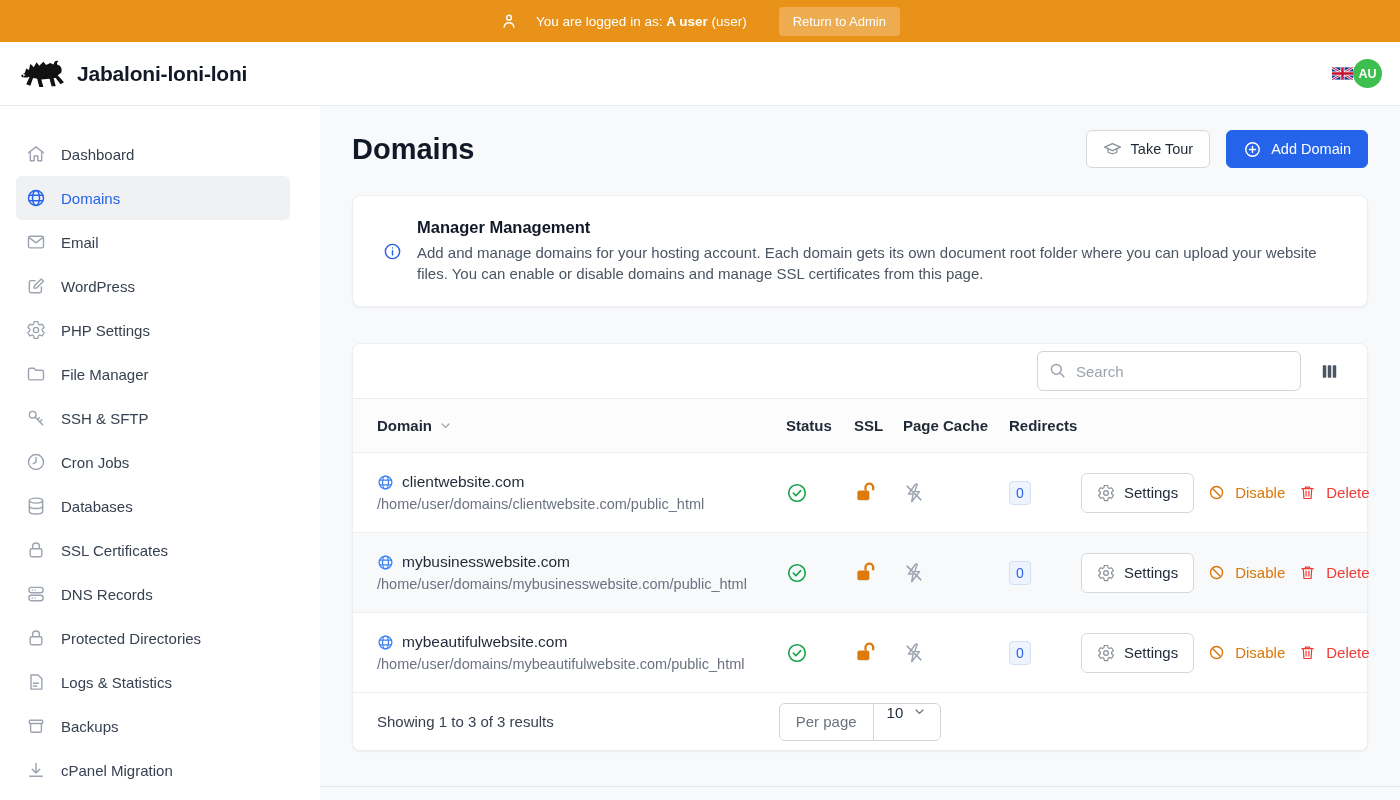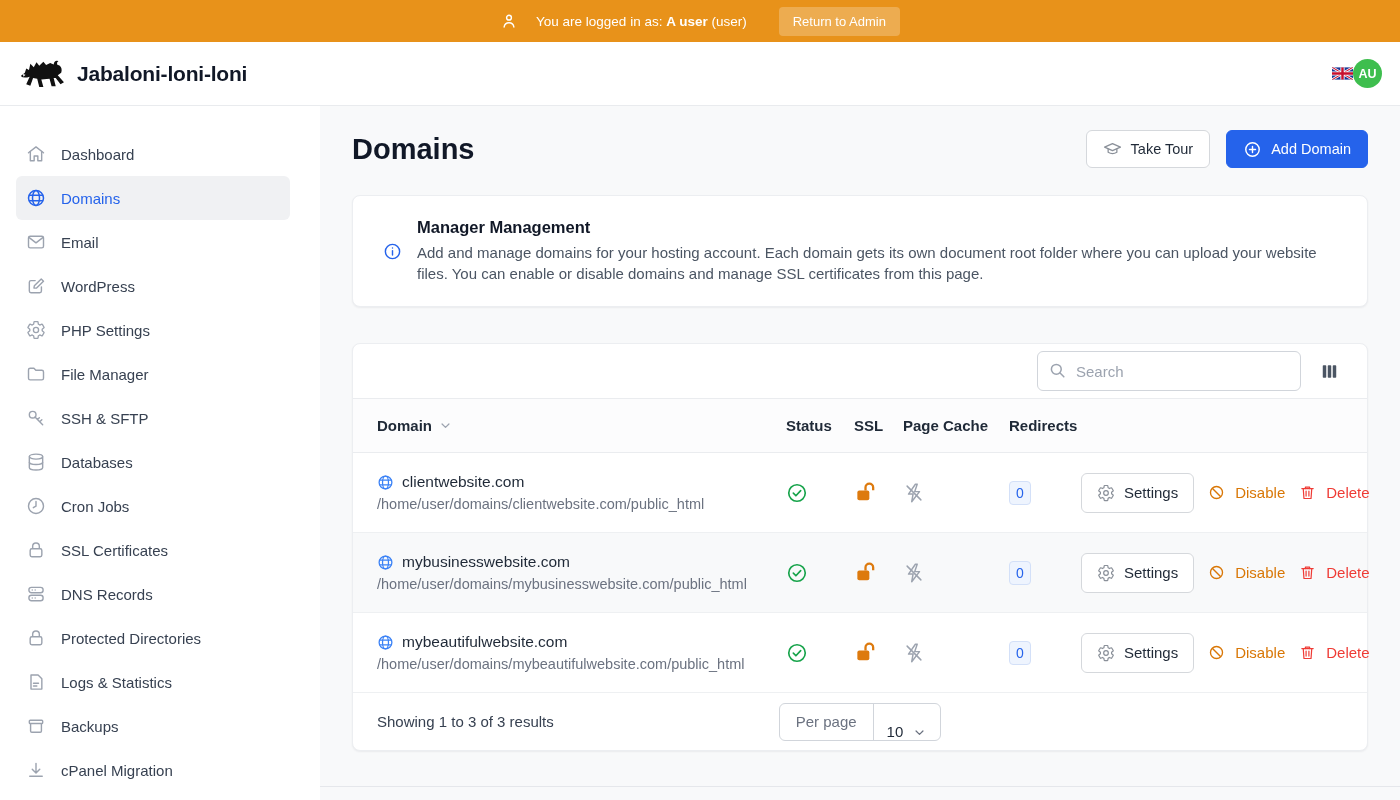--- a/index.html
+++ b/index.html
@@ -72,21 +72,21 @@
   .settings-btn { height:40px; background:#fff; border:1px solid #D5D8DC; border-radius:6px; display:flex; align-items:center; gap:9px; padding:0 15px; font-size:15px; color:#1F2937; font-family:inherit; cursor:pointer; }
   .settings-btn .ic { color:#8A9099; }
   .link-action { display:flex; align-items:center; gap:10px; background:none; border:none; font-size:15px; font-family:inherit; cursor:pointer; }
   .link-disable { color:#D97706; }
   .link-delete { color:#EF3B35; }
 
   .tfoot { height:57px; display:grid; grid-template-columns:1fr auto 1fr; align-items:center; padding:0 24px; }
   .results-text { font-size:15px; color:#374151; }
   .per-page { display:flex; align-items:stretch; height:38px; border:1px solid #D1D5DB; border-radius:6px; overflow:hidden; background:#fff; cursor:pointer; }
   .pp-label { display:flex; align-items:center; padding:0 16px; color:#6B7280; font-size:15px; border-right:1px solid #D1D5DB; }
-  .pp-value { display:flex; align-items:flex-end; gap:9px; padding:0 13px; color:#1F2937; font-size:15px; }
+  .pp-value { display:flex; align-items:flex-start; gap:9px; padding:0 13px; color:#1F2937; font-size:15px; }
   .pp-value .ic { color:#6B7280; }
 
   .bottom-divider { margin:35px -32px 0; border-top:1px solid #E5E7EB; height:1px; }
 </style>
 </head>
 <body>
 
 <svg width="0" height="0" style="position:absolute">
   <defs>
     <symbol id="i-user" viewBox="0 0 24 24">
@@ -325,29 +325,29 @@
       <span>File Manager</span>
     </div>
     <div class="side-item">
       <svg class="ic sicon" width="20" height="20">
           <use href="#i-key"></use>
         </svg>
       <span>SSH &amp; SFTP</span>
     </div>
     <div class="side-item">
       <svg class="ic sicon" width="20" height="20">
+          <use href="#i-clock"></use>
+        </svg>
+      <span>Cron Jobs</span>
+    </div>
+    <div class="side-item">
+      <svg class="ic sicon" width="20" height="20">
           <use href="#i-db"></use>
         </svg>
       <span>Databases</span>
-    </div>
-    <div class="side-item">
-      <svg class="ic sicon" width="20" height="20">
-          <use href="#i-clock"></use>
-        </svg>
-      <span>Cron Jobs</span>
     </div>
     <div class="side-item">
       <svg class="ic sicon" width="20" height="20">
           <use href="#i-lock"></use>
         </svg>
       <span>SSL Certificates</span>
     </div>
     <div class="side-item">
       <svg class="ic sicon" width="20" height="20">
           <use href="#i-dns"></use>

